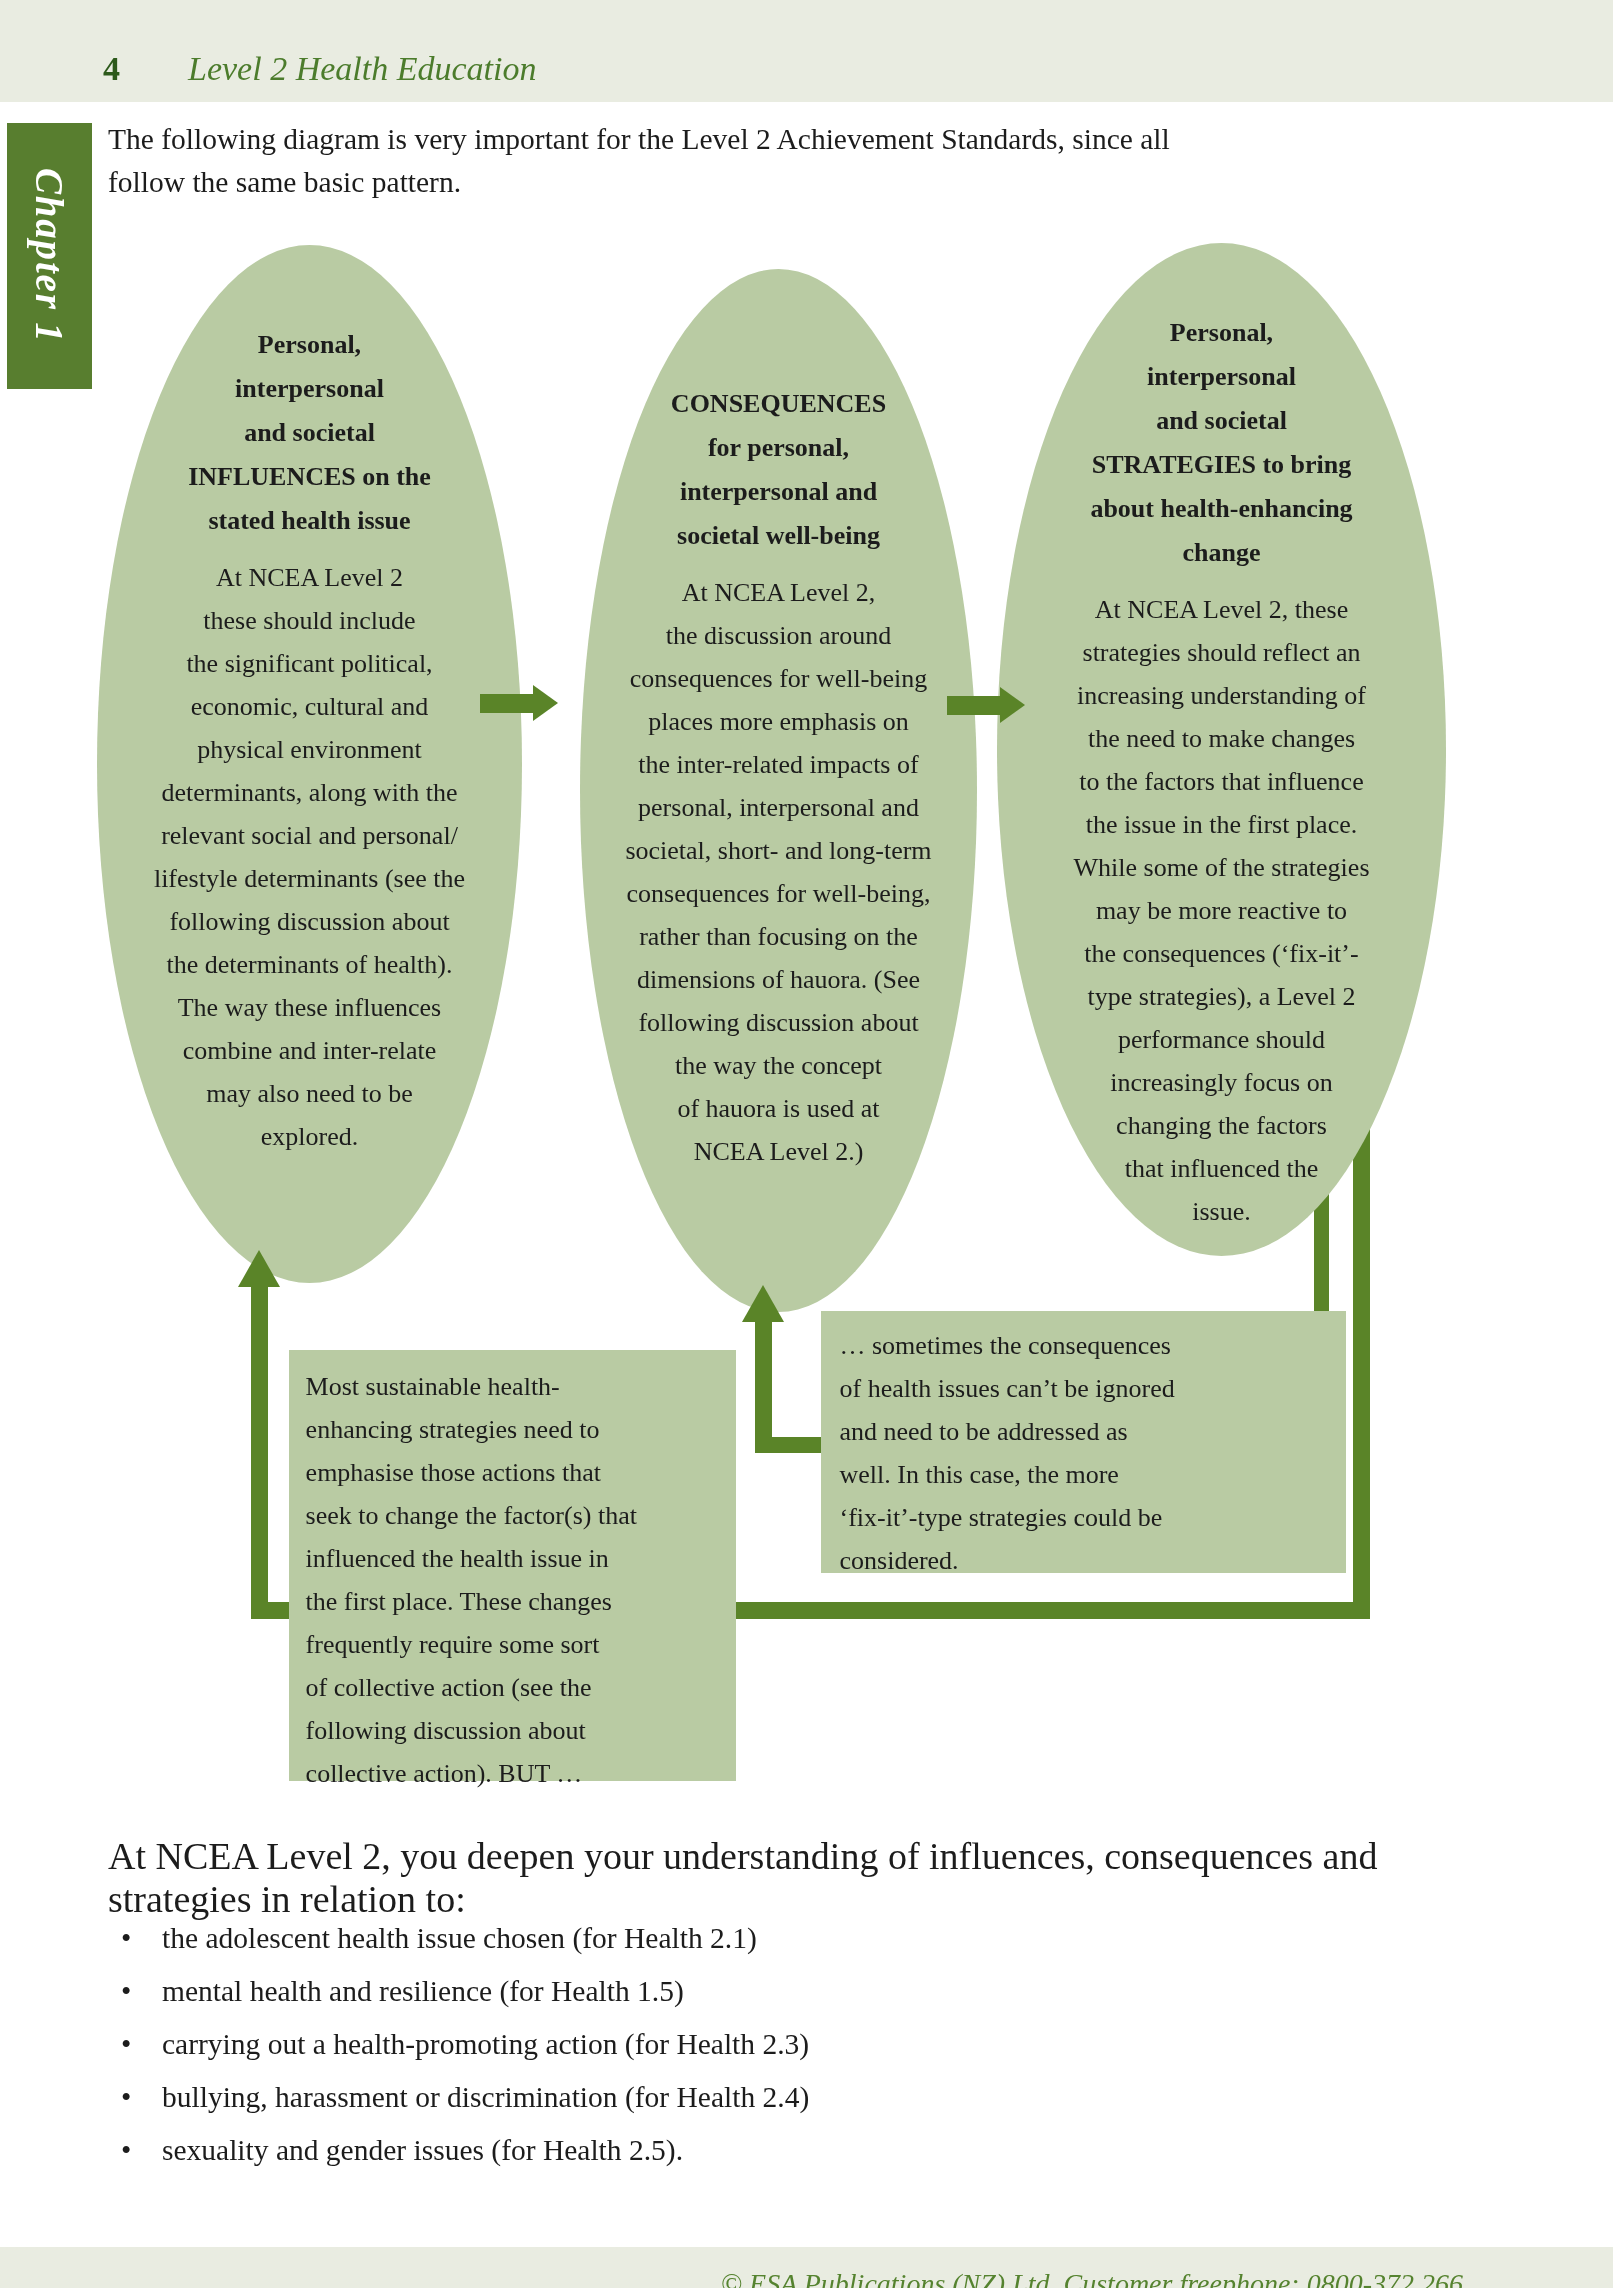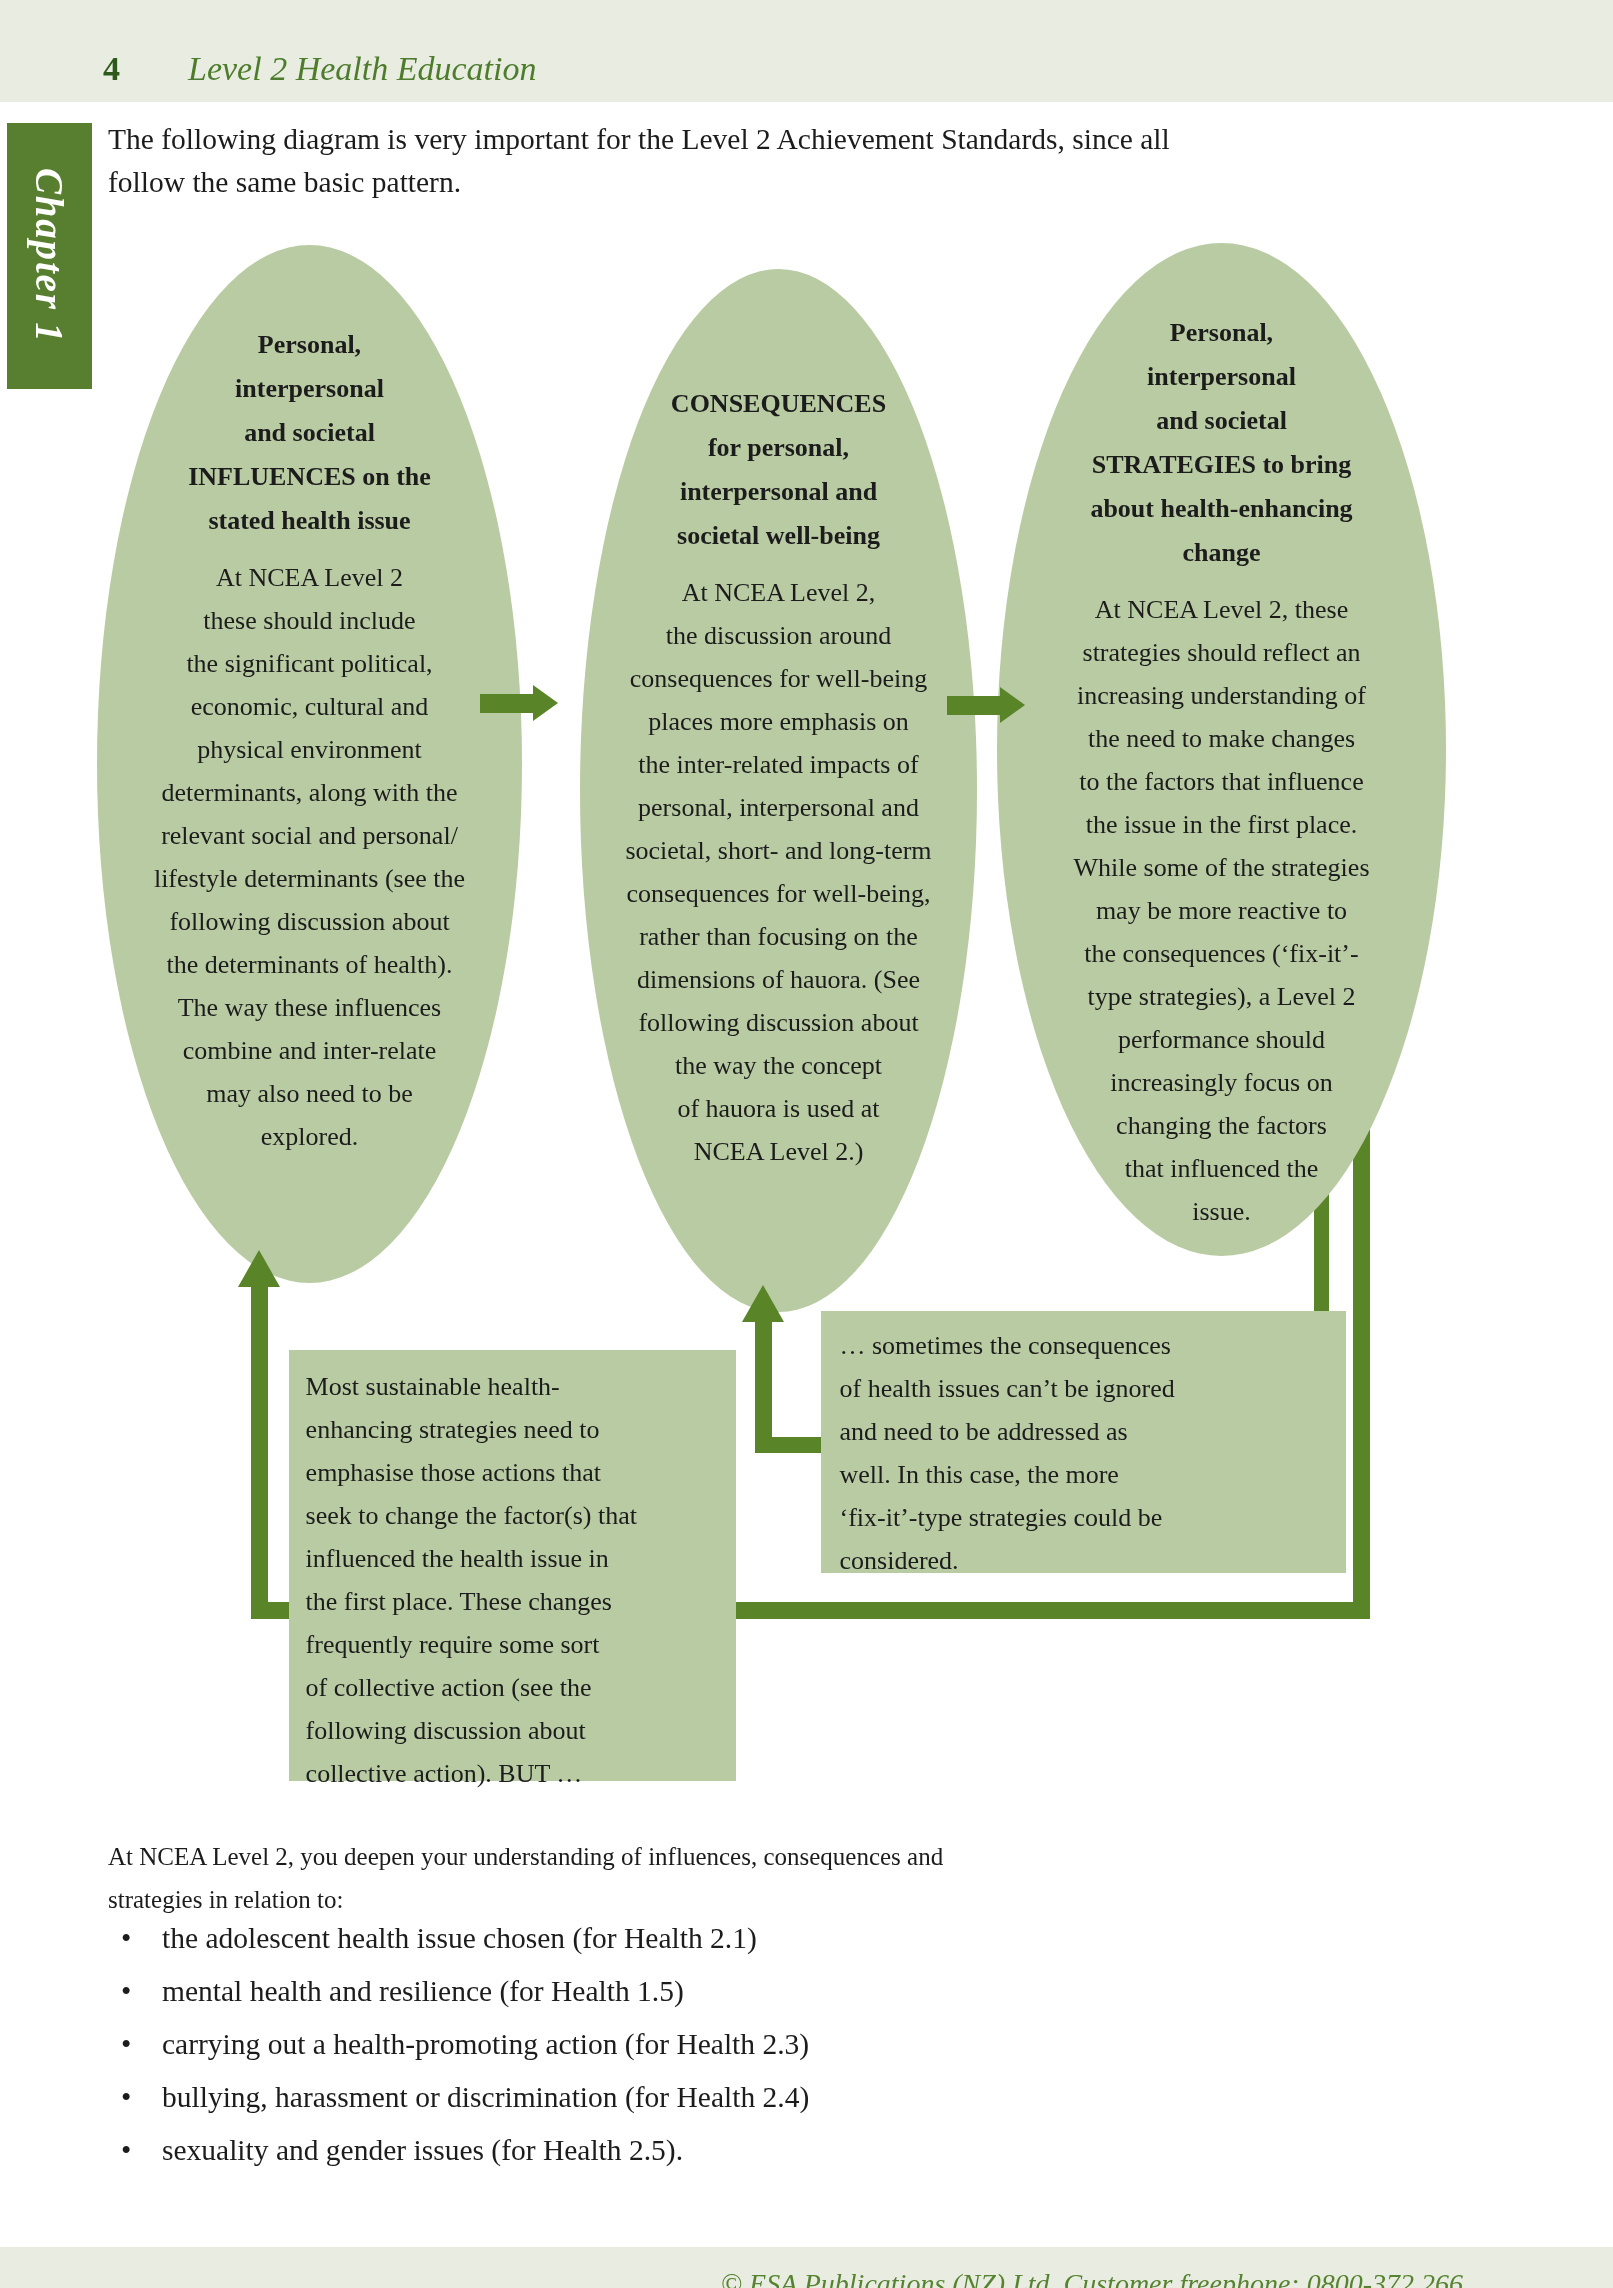--- a/index.html
+++ b/index.html
@@ -50,21 +50,21 @@
     border-top:18.5px solid transparent;border-bottom:18.5px solid transparent;
     border-left:25px solid var(--dark-green,#5a8428);}
 
   
   .callout{position:absolute;background:var(--sage,#b9cba3);z-index:3;
     font-size:26px;line-height:43px;white-space:pre-line;}
   #box-left{left:289px;top:1350px;width:447px;height:431px;padding:14.8px 16.6px;}
   #box-right{left:821px;top:1311px;width:525px;height:262px;padding:13px 18.5px;}
   #box-left .em{}
 
-  .lead{left:108px;top:1835px;width:1403px;font-size:25px;line-height:43px;}
+  .lead{left:108px;top:1835px;width:1403px;font-size:38px;line-height:43px;}
   .bullets{left:108px;top:1922px;width:1403px;}
   .bullet-row{position:relative;height:53px;font-size:29.5px;}
   .bullet-row .dot{position:absolute;left:13px;top:0;}
   .bullet-row .txt{position:absolute;left:54px;top:0;}
 
   .band-bottom{left:0;top:2215px;width:1613px;height:74px;background:var(--band,#e9ece1);
     text-align:right;padding-right:150px;margin-top:32px;}
   .band-bottom span{line-height:74px;font-size:28px;font-style:italic;color:var(--footer-green,#55832f);}
 </style>
 </head>

